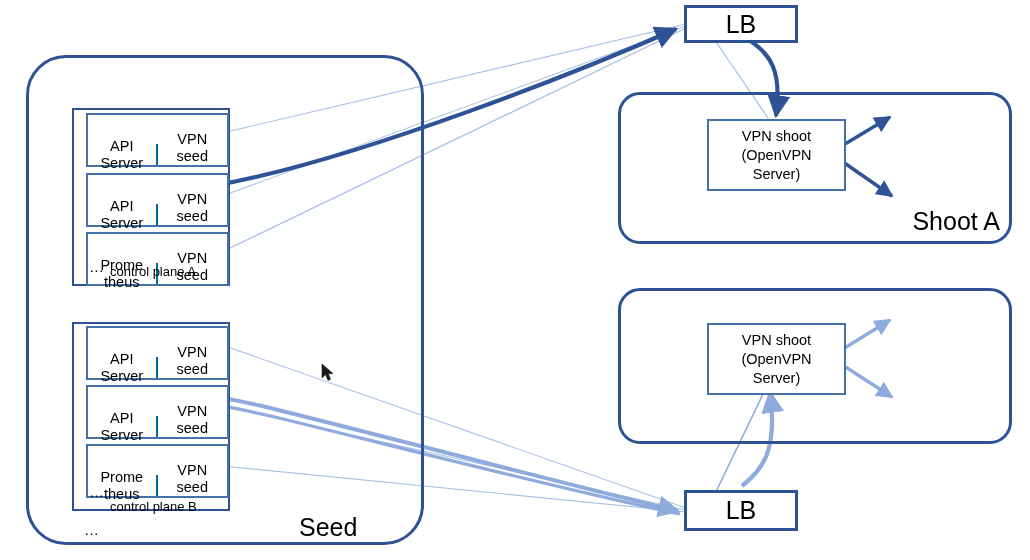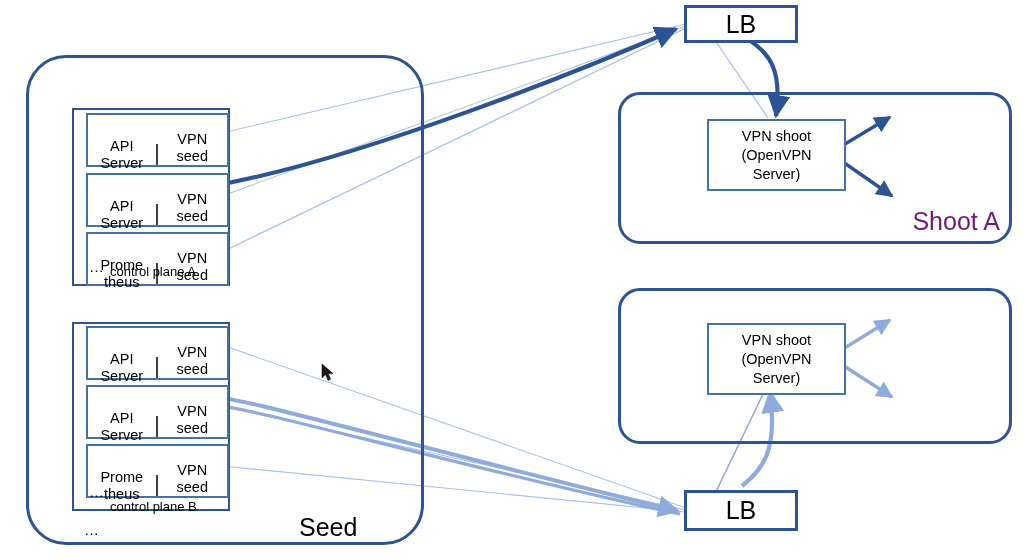--- a/index.html
+++ b/index.html
@@ -48,21 +48,21 @@
   }
   
   .shoot-box {
     border: 3px solid #2E5395;
     border-radius: 22px;
     background: transparent;
   }
   .shoot-label {
     position: absolute;
     font-size: 25px;
-    color: #701a75;
+    color: #000000;
     text-align: right;
     font-family: "Liberation Sans", sans-serif;
   }
   
   .cp-box {
     border: 2px solid #2E5395;
     background: #ffffff;
   }
   .cp-label {
     position: absolute;
@@ -90,21 +90,21 @@
     align-items: center;
     justify-content: center;
     text-align: center;
     font-size: 14.5px;
     line-height: 17px;
     color: #000000;
     background: #ffffff;
   }
   .pod-cell.left {
     width: 50%;
-    border-right: 2px solid #404040;
+    border-right: 2px solid #0369a1;
     margin-top: 29px;
   }
   .pod-cell.right {
     width: 50%;
     align-items: flex-end;
   }
   
   .lb-box {
     border: 3px solid #2E5395;
     background: #ffffff;

